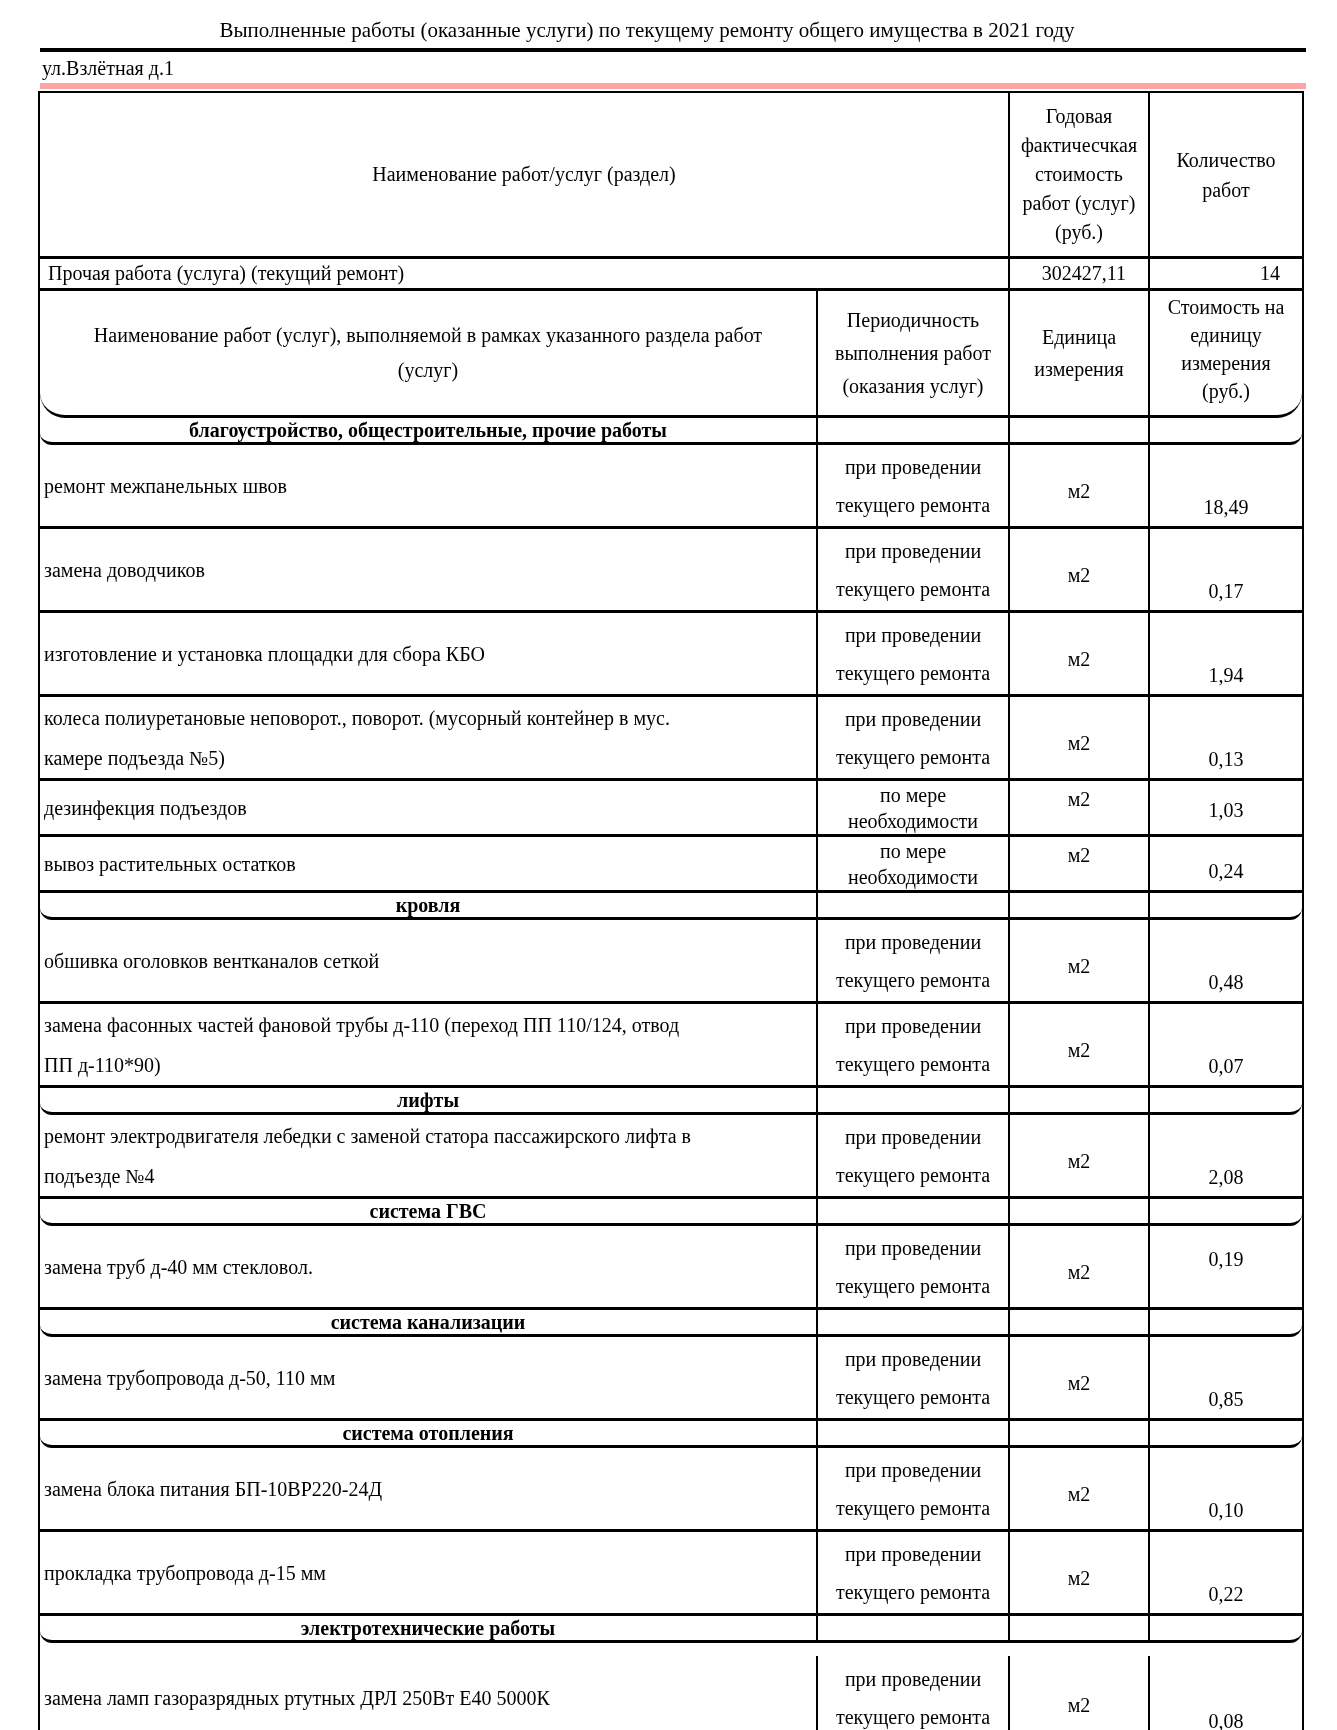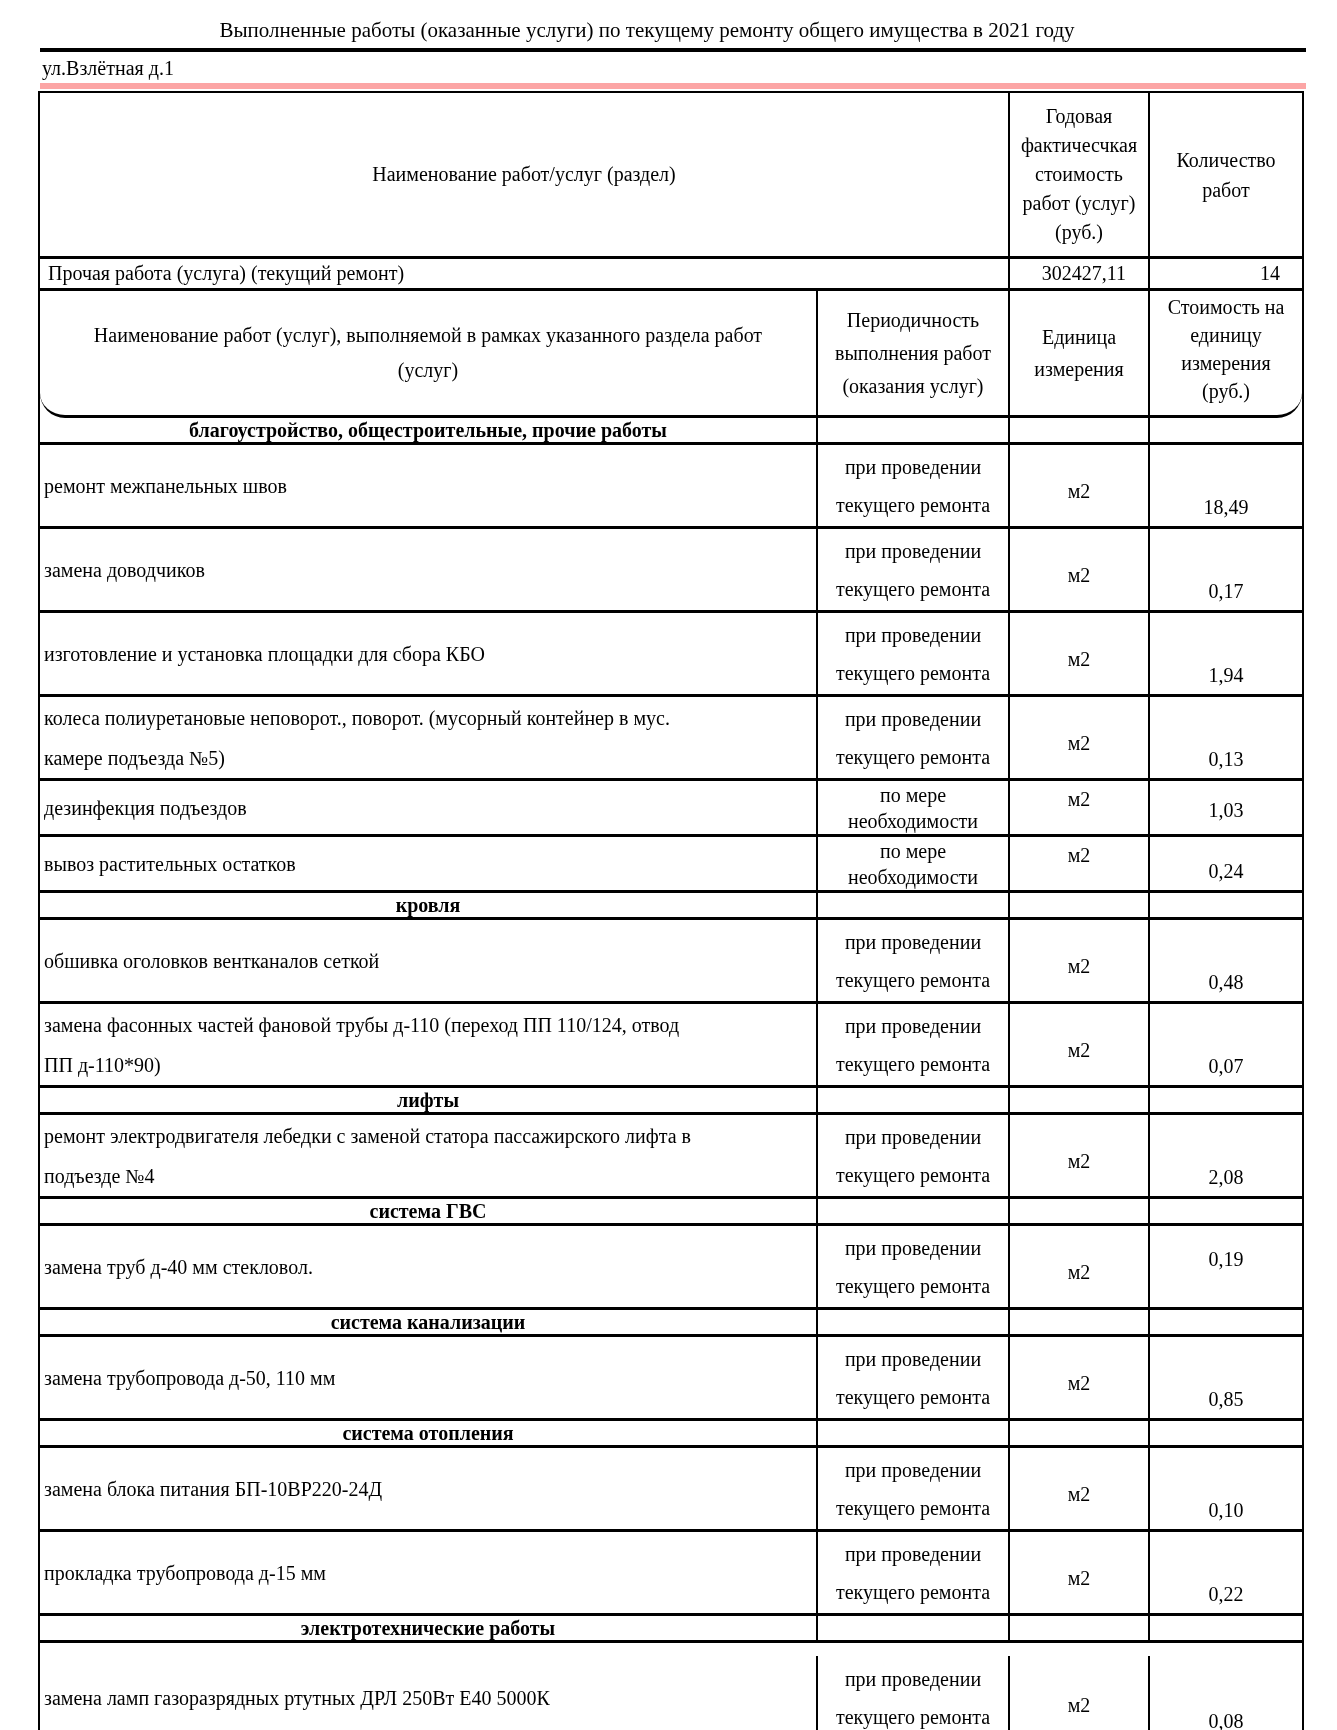--- a/index.html
+++ b/index.html
@@ -64,21 +64,21 @@
 
   
   .h2 { height: 127px; border-radius: 25px; }
   .h2 .name { line-height: 35px; }
   .h2 .p { line-height: 33px; }
   .h2 .u { line-height: 32px; }
   .h2 .v { line-height: 28px; align-items: flex-start; padding-top: 2px; }
 
   
   #rows .tr.item { height: 84px; }
-  #rows .tr.sec { height: 27px; }
+  #rows .tr.sec { height: 27px; border-radius: 12px; }
   #rows .sec .name { font-weight: bold; }
   #rows .item .name {
     justify-content: flex-start; text-align: left;
     padding: 0 10px 0 4px; line-height: 40px;
   }
   #rows .item .p { line-height: 38px; padding: 0 6px; }
   #rows .item .u { align-items: flex-end; padding-bottom: 23px; }
   #rows .item .v { align-items: flex-end; padding-bottom: 7px; }
 
   

